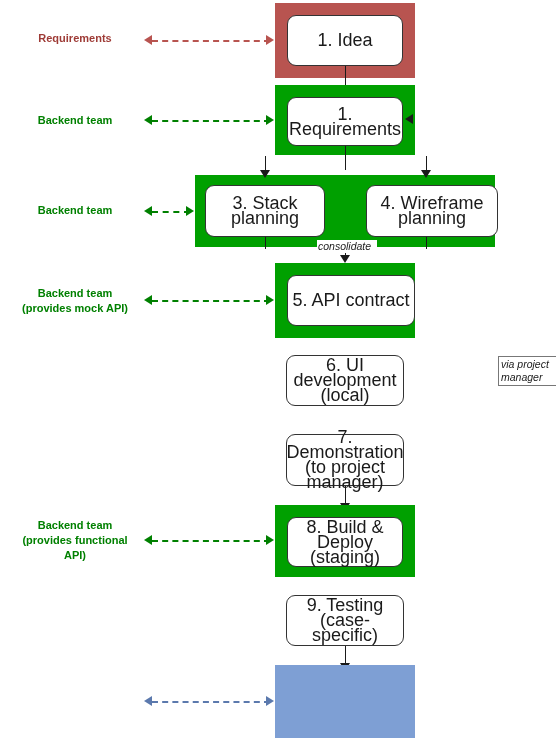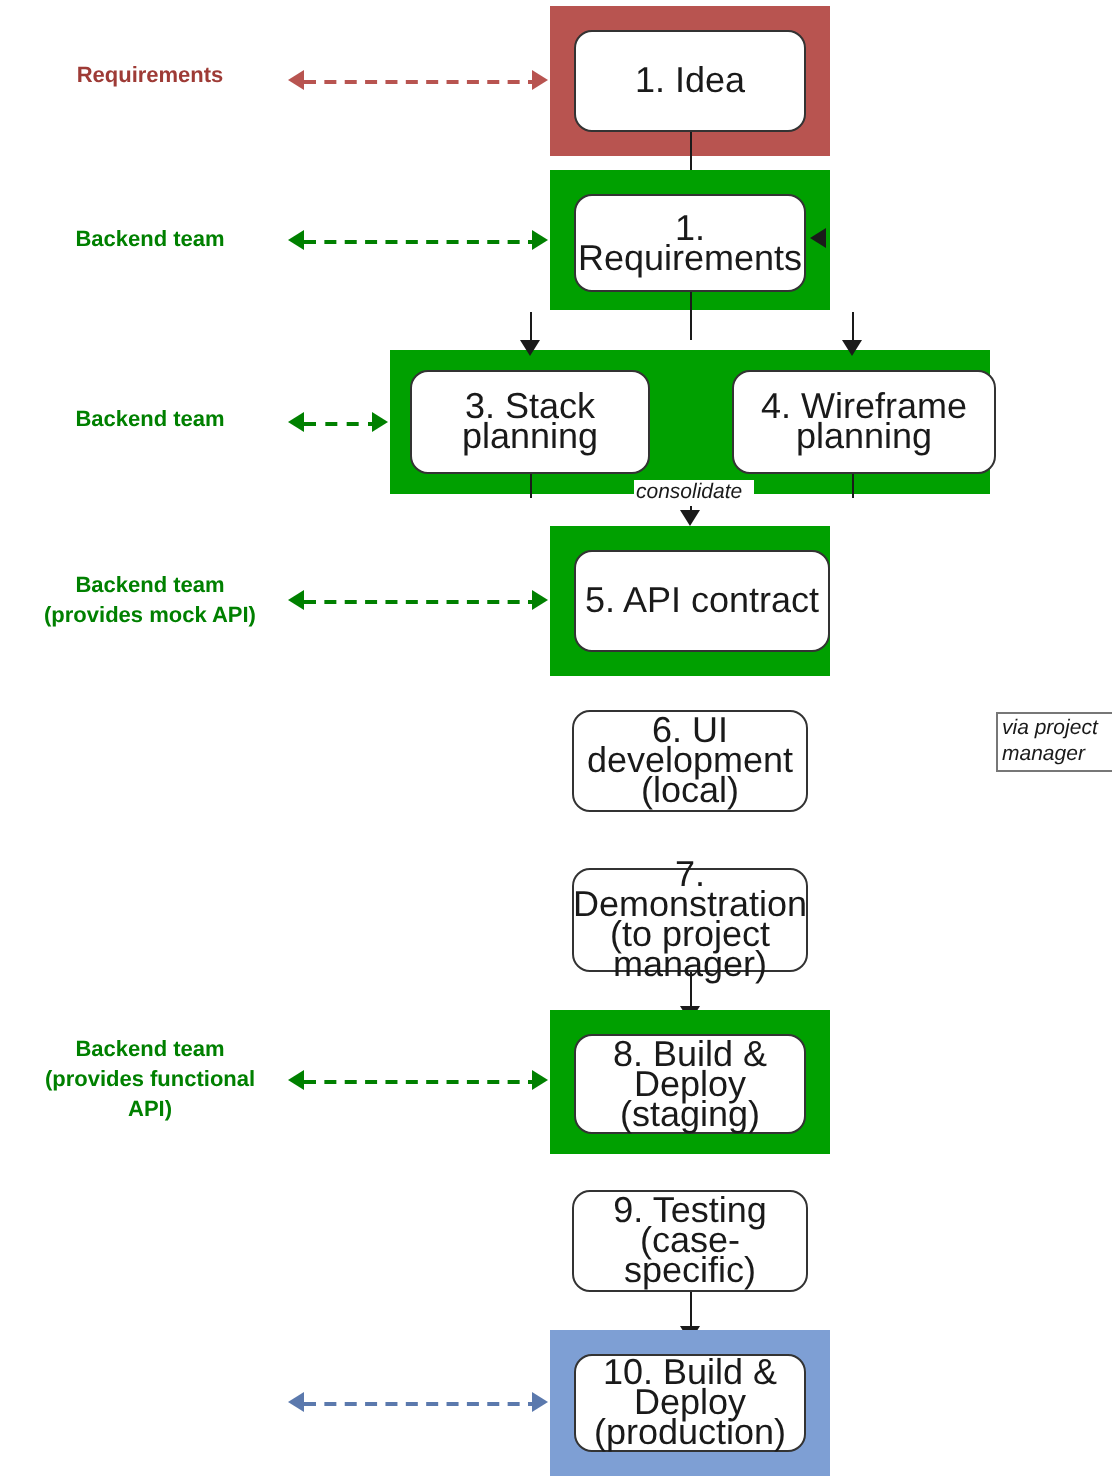--- a/index.html
+++ b/index.html
@@ -206,20 +206,18 @@
   <div class="arrow-head ah-green ah-left" style="left:144px; top:535px;"></div>
   <div class="arrow-head ah-green ah-right" style="left:266px; top:535px;"></div>
 
   <div class="node" style="left:286px; top:595px; width:118px; height:51px;">9. Testing
 (case-specific)</div>
 
   <div class="vline" style="left:345px; top:646px; height:22px;"></div>
   <div class="vhead" style="left:339.5px; top:663px;"></div>
 
   <div class="frame frame-blue" style="left:275px; top:665px; width:140px; height:73px;"></div>
-  <div class="node" style="left:287px; top:677px; width:116px; height:49px;">10. Build &amp; Deploy
-(production)</div>
 
   <div class="dash-line dash-blue" style="left:152px; top:701px; width:118px;"></div>
   <div class="arrow-head ah-blue ah-left" style="left:144px; top:696px;"></div>
   <div class="arrow-head ah-blue ah-right" style="left:266px; top:696px;"></div>
 
 </div>
 
 </body></html>

